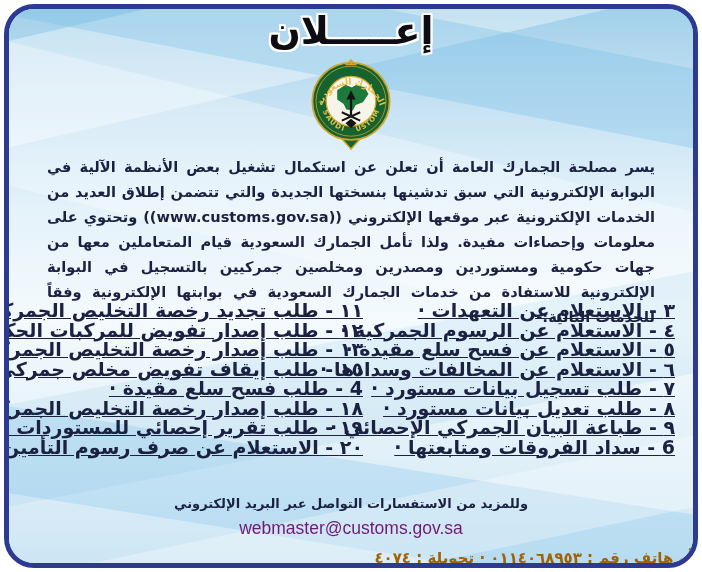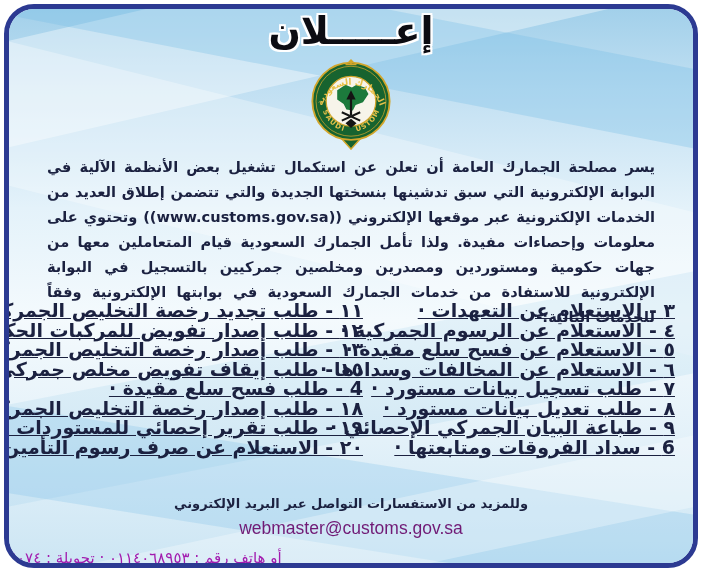--- a/index.html
+++ b/index.html
@@ -48,22 +48,22 @@
   .service-item{
     font-size:19px;font-weight:bold;line-height:19.5px;text-align:right;
     white-space:nowrap;color:#1b2140;text-decoration:underline;
   }
 
   .contact{position:absolute;top:487px;left:0;right:0;text-align:center;
     font-size:13px;font-weight:bold;color:#1b2140;}
   .email{position:absolute;top:509px;left:0;right:0;text-align:center;
     font-family:"Liberation Sans",sans-serif;font-size:17.5px;color:#701a75;
     direction:ltr;}
-  .phone{position:absolute;top:540px;left:0;right:0;text-align:left;
-    font-size:15px;font-weight:normal;color:#a21caf;}
+  .phone{position:absolute;top:540px;left:0;right:0;text-align:right;
+    font-size:15px;font-weight:bold;color:#a16207;}
 </style>
 </head>
 <body>
 
 <div class="frame">
   <div class="bg">
     <div class="ribbon r1"></div>
     <div class="ribbon r2"></div>
     <div class="ribbon r3"></div>
     <div class="ribbon r4"></div>

